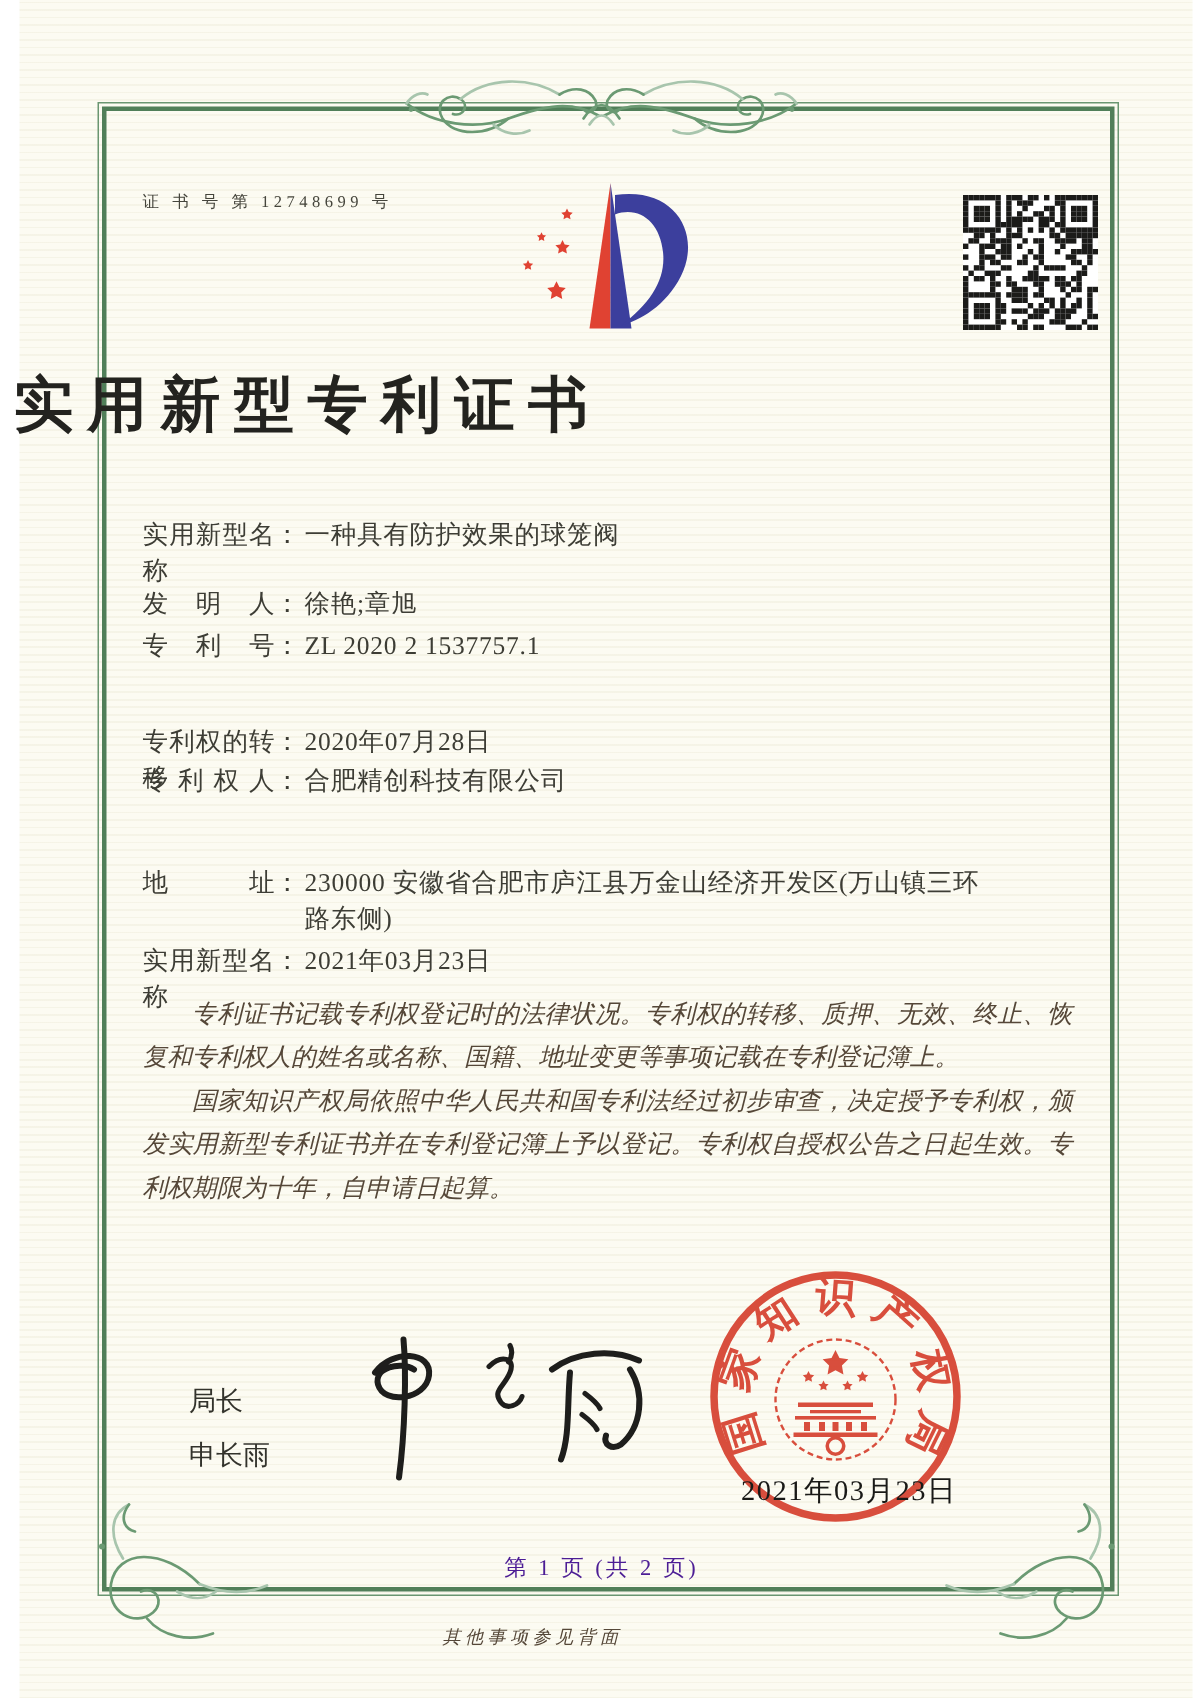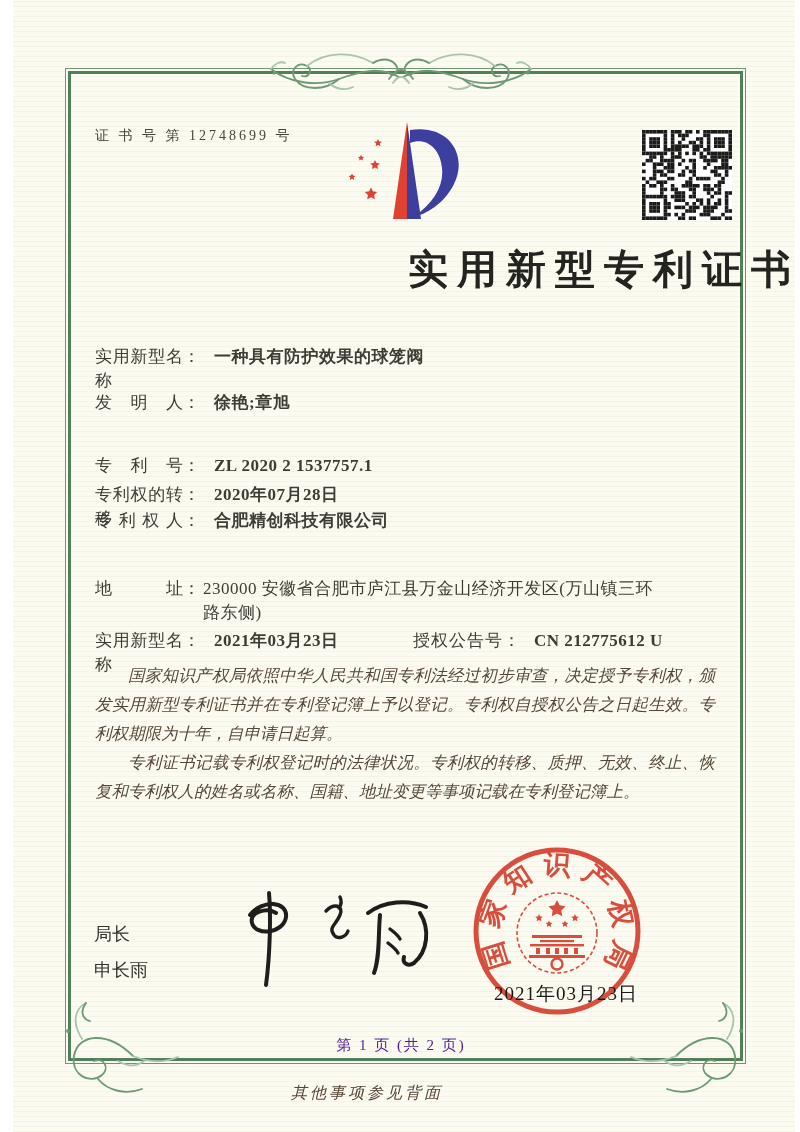--- a/index.html
+++ b/index.html
@@ -10,44 +10,44 @@
   .paper{
     position:absolute;left:13px;top:0;right:5px;bottom:0;
     background-color:#fcfbf2;
     background-image:repeating-linear-gradient(0deg,
       rgba(186,180,130,0.10) 0px, rgba(186,180,130,0.10) 1px,
       rgba(255,255,255,0) 1px, rgba(255,255,255,0) 5px);
   }
   .bord{position:absolute;left:65px;top:68px;width:679px;height:994px;border:1px solid #6a9671;}
   .bord-inner{position:absolute;inset:2px;border:3px solid #517f59;}
   .orn{position:absolute;z-index:3;}
-  .cert-no{position:absolute;left:95px;top:127px;font-size:14px;letter-spacing:3px;color:#45453c;z-index:4;}
+  .cert-no{position:absolute;left:95px;top:127px;font-size:11px;letter-spacing:3px;color:#45453c;z-index:4;}
   .logo{position:absolute;left:346px;top:116px;width:120px;height:110px;z-index:4;}
   .qr{position:absolute;left:642px;top:130px;width:90px;height:90px;z-index:4;}
   .title{
-    position:absolute;left:0;width:800px;top:242px;margin:0;text-align:right;
+    position:absolute;left:0;width:800px;top:242px;margin:0;text-align:left;
     font-size:40px;font-weight:700;letter-spacing:9px;text-indent:9px;color:#23231f;z-index:4;
   }
   .row{position:absolute;left:95px;width:645px;font-size:17px;line-height:24px;color:#3d3d35;z-index:4;}
   .lbl{display:inline-block;width:88px;text-align:justify;text-align-last:justify;vertical-align:top;}
-  .val{margin-left:14px;letter-spacing:0.5px;font-weight:bold;}
+  .val{margin-left:3px;letter-spacing:0.5px;}
   .val-wrap{display:inline-block;width:452px;vertical-align:top;margin-left:3px;letter-spacing:0.5px;}
   .fld2{position:absolute;left:318px;top:0;white-space:nowrap;}
   .fld2 .lbl{width:auto;letter-spacing:1px;text-align-last:auto;}
   .body-text{
     position:absolute;left:95px;top:661px;width:620px;z-index:4;
     font-size:16.5px;line-height:29px;color:#554738;font-style:italic;text-align:justify;
   }
   .body-text p{margin:0;text-indent:2em;}
-  .signer{position:absolute;left:94px;top:916px;font-size:18px;line-height:36px;color:#33332c;z-index:4;}
+  .signer{position:absolute;left:126px;top:916px;font-size:18px;line-height:36px;color:#33332c;z-index:4;}
   .sig-svg{position:absolute;left:222px;top:884px;width:230px;height:112px;z-index:4;}
   .seal-svg{position:absolute;left:468px;top:842px;width:178px;height:178px;z-index:4;opacity:0.92;}
   .seal-date{position:absolute;left:494px;top:981px;font-size:19px;letter-spacing:1px;color:#191917;z-index:5;}
   .page-num{position:absolute;left:36px;width:730px;top:1036px;text-align:center;font-size:15px;letter-spacing:2px;color:#4c1d95;z-index:4;}
-  .back-note{position:absolute;left:12px;width:710px;top:1083px;text-align:center;font-size:16px;letter-spacing:3px;color:#554738;font-style:italic;z-index:4;}
+  .back-note{position:absolute;left:0px;width:710px;top:1083px;text-align:center;font-size:12px;letter-spacing:3px;color:#554738;font-style:italic;z-index:4;}
   svg{display:block;}
 </style>
 </head>
 <body>
 
 <div class="paper"></div>
 
 <div class="bord">
   <div class="bord-inner"></div>
 </div>
@@ -449,42 +449,39 @@
   </svg>
 
 <h1 class="title">实用新型专利证书</h1>
 
 <div class="row" style="top:345px">
   <span class="lbl">实用新型名称</span><span>：</span><span class="val">一种具有防护效果的球笼阀</span>
 </div>
 <div class="row" style="top:391px">
   <span class="lbl">发明人</span><span>：</span><span class="val">徐艳;章旭</span>
 </div>
-<div class="row" style="top:454px">
+<div class="row" style="top:419px">
   <span class="lbl">专利号</span><span>：</span><span class="val">ZL 2020 2 1537757.1</span>
 </div>
 <div class="row" style="top:483px">
   <span class="lbl">专利权的转移</span><span>：</span><span class="val">2020年07月28日</span>
 </div>
 <div class="row" style="top:509px">
   <span class="lbl">专利权人</span><span>：</span><span class="val">合肥精创科技有限公司</span>
 </div>
 <div class="row" style="top:577px">
   <span class="lbl">地址</span><span>：</span><span class="val-wrap">230000 安徽省合肥市庐江县万金山经济开发区(万山镇三环路东侧)</span>
 </div>
 <div class="row" style="top:629px">
   <span class="lbl">实用新型名称</span><span>：</span><span class="val">2021年03月23日</span>
-  <span class="fld2">
-    <span class="lbl">授权公告号</span><span>：</span><span class="val">CN 212775612 U</span>
-  </span>
 </div>
 
 <div class="body-text">
+  <p>专利证书记载专利权登记时的法律状况。专利权的转移、质押、无效、终止、恢复和专利权人的姓名或名称、国籍、地址变更等事项记载在专利登记簿上。</p>
   <p>国家知识产权局依照中华人民共和国专利法经过初步审查，决定授予专利权，颁发实用新型专利证书并在专利登记簿上予以登记。专利权自授权公告之日起生效。专利权期限为十年，自申请日起算。</p>
-  <p>专利证书记载专利权登记时的法律状况。专利权的转移、质押、无效、终止、恢复和专利权人的姓名或名称、国籍、地址变更等事项记载在专利登记簿上。</p>
 </div>
 
 <div class="signer">
   <div>局长</div>
   <div>申长雨</div>
 </div>
 
 <svg class="sig-svg" viewBox="0 0 230 110">
   <g stroke="#1e1e1c" stroke-width="4" fill="none" stroke-linecap="round" stroke-linejoin="round">
     <path d="M28 30 C 40 14 66 16 64 32 C 62 48 34 52 30 38 C 27 27 45 22 54 28"></path>

